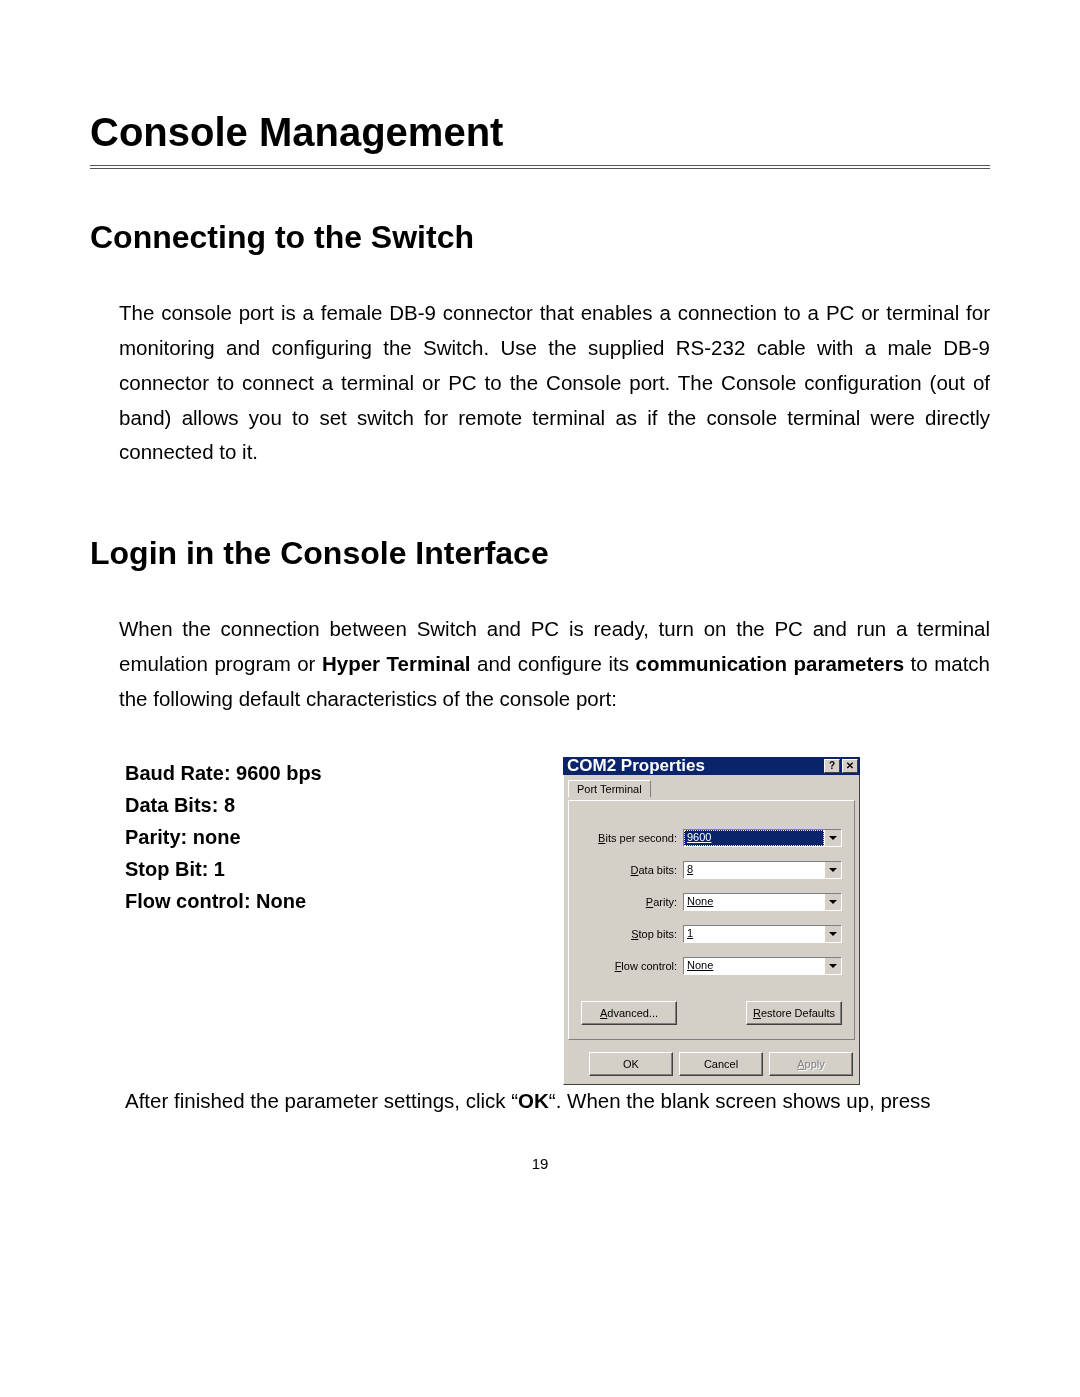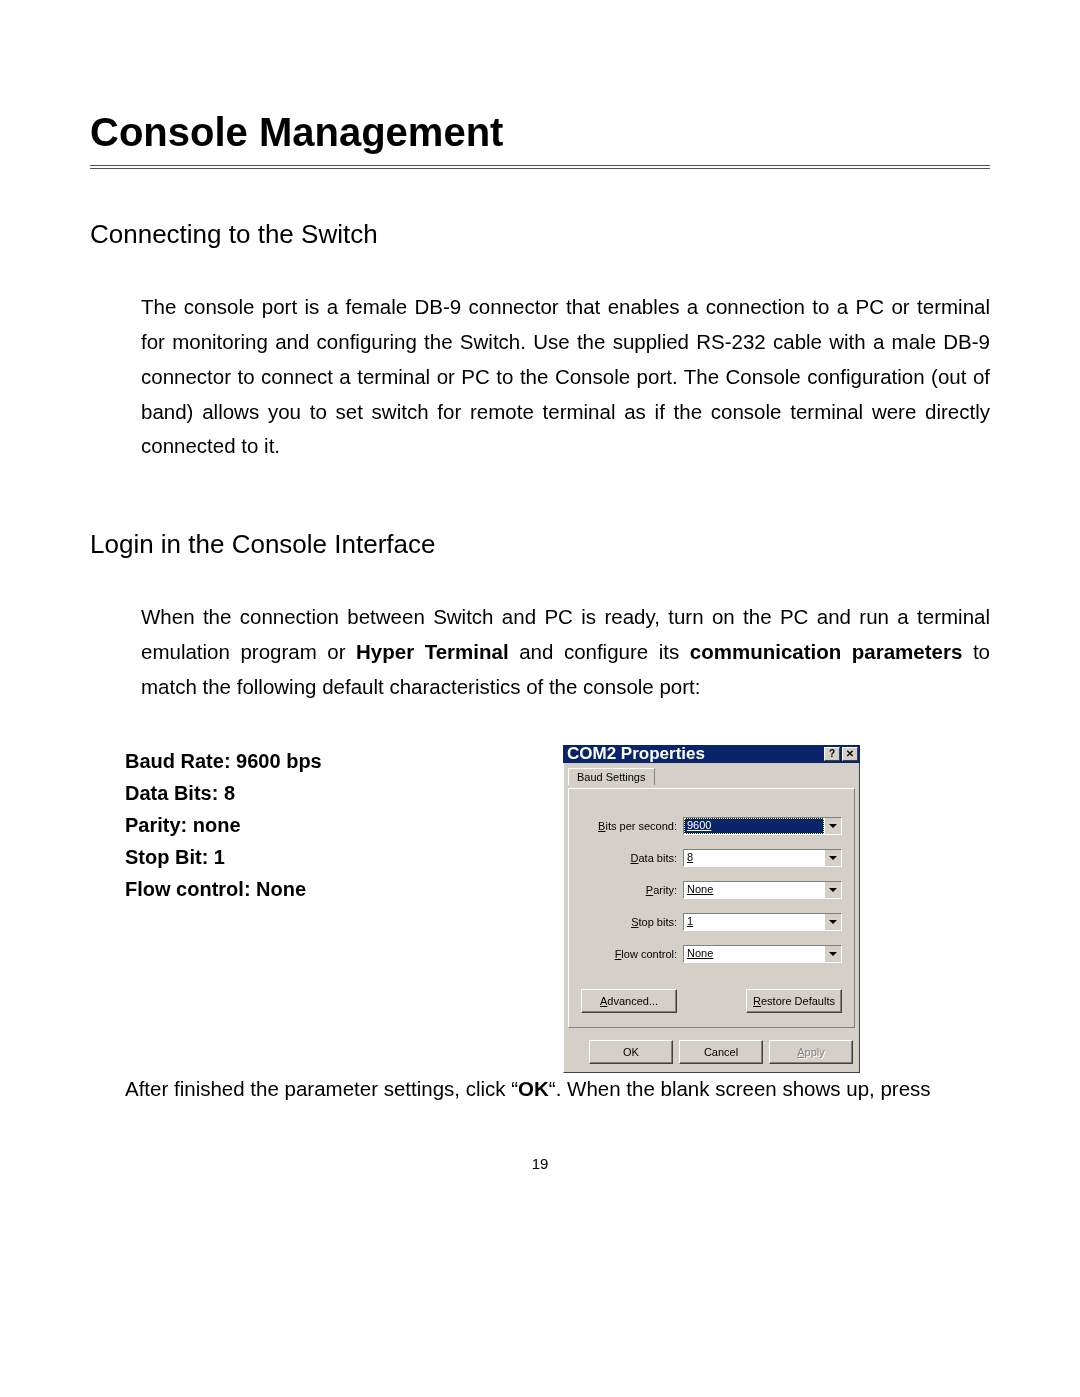--- a/index.html
+++ b/index.html
@@ -19,32 +19,32 @@
     font-size: 40px;
     font-weight: bold;
     margin: 0 0 10px 0;
   }
   .title-rule {
     border: 0;
     border-top: 4px double #555;
     margin: 0 0 50px 0;
   }
   .section-title {
-    font-size: 26px;
-    font-weight: normal;
+    font-size: 32px;
+    font-weight: bold;
     margin: 0 0 40px 0;
   }
   .section-title.second {
     margin-top: 65px;
   }
   .body-text {
     font-size: 20.5px;
     line-height: 1.7;
     text-align: justify;
-    margin: 0 0 0 51px;
+    margin: 0 0 0 29px;
   }
   .two-col {
     display: flex;
     margin: 40px 0 0 35px;
     align-items: flex-start;
   }
   .left-col {
     flex: 0 0 300px;
   }
   .param-list {
@@ -267,21 +267,21 @@
       <div class="win-dialog">
 
         <div class="win-titlebar">
           <span class="win-title-text">COM2 Properties</span>
           <span class="tb-btn">?</span>
           <span class="tb-btn">✕</span>
         </div>
 
         <div class="win-body">
           <div class="tab-strip">
-            <div class="tab">Baud Settings</div>
+            <div class="tab">Port Terminal</div>
           </div>
 
           <div class="tab-panel">
 
             <div class="field-row">
               <div class="field-label"><span class="ul">B</span><span>its per second:</span></div>
               <div class="combo highlight">
                 <div class="combo-value">9600</div>
                 <div class="combo-btn">
                     <div class="arrow"></div>

